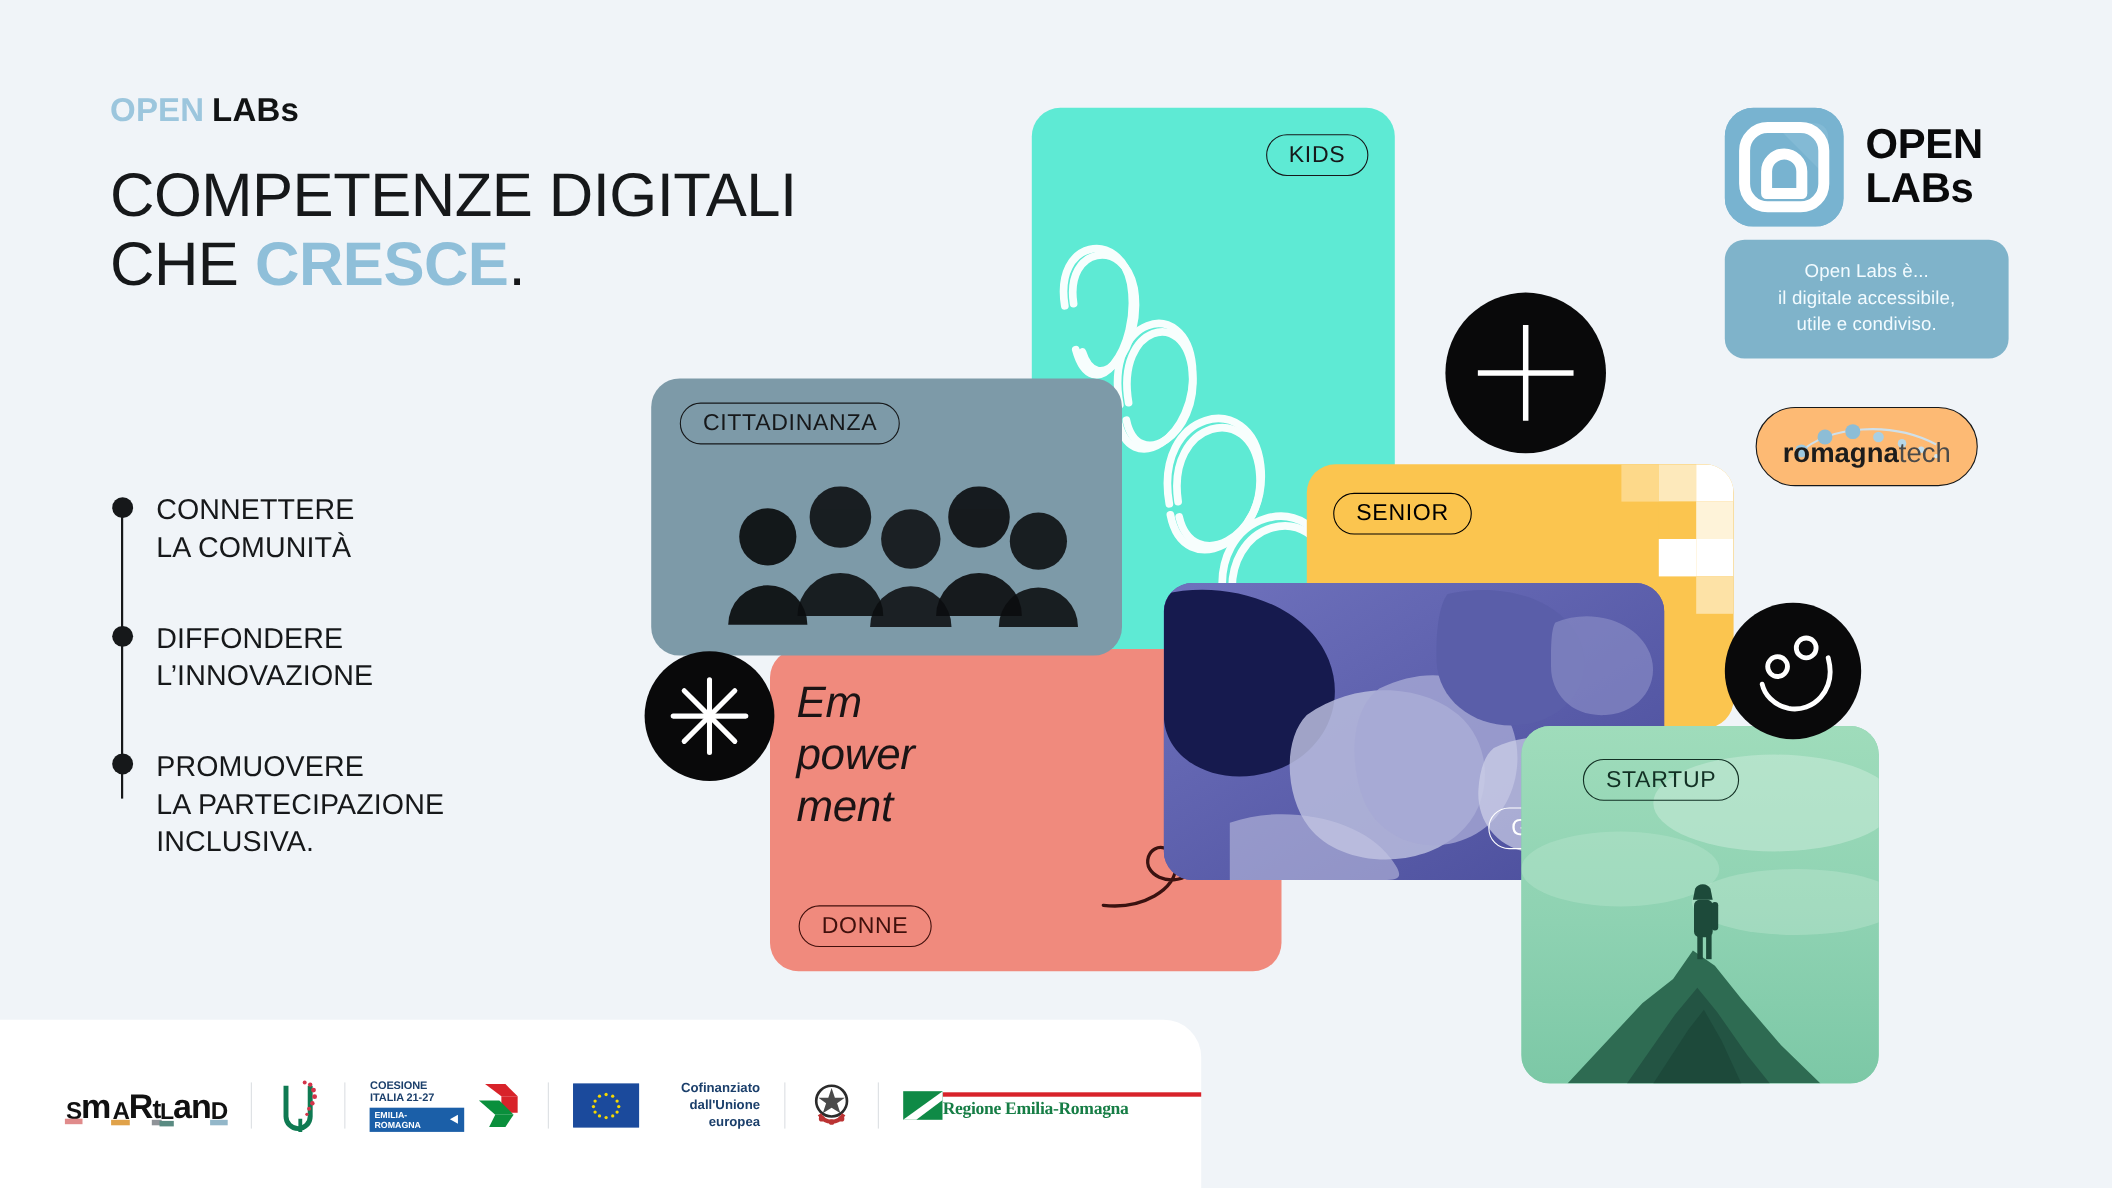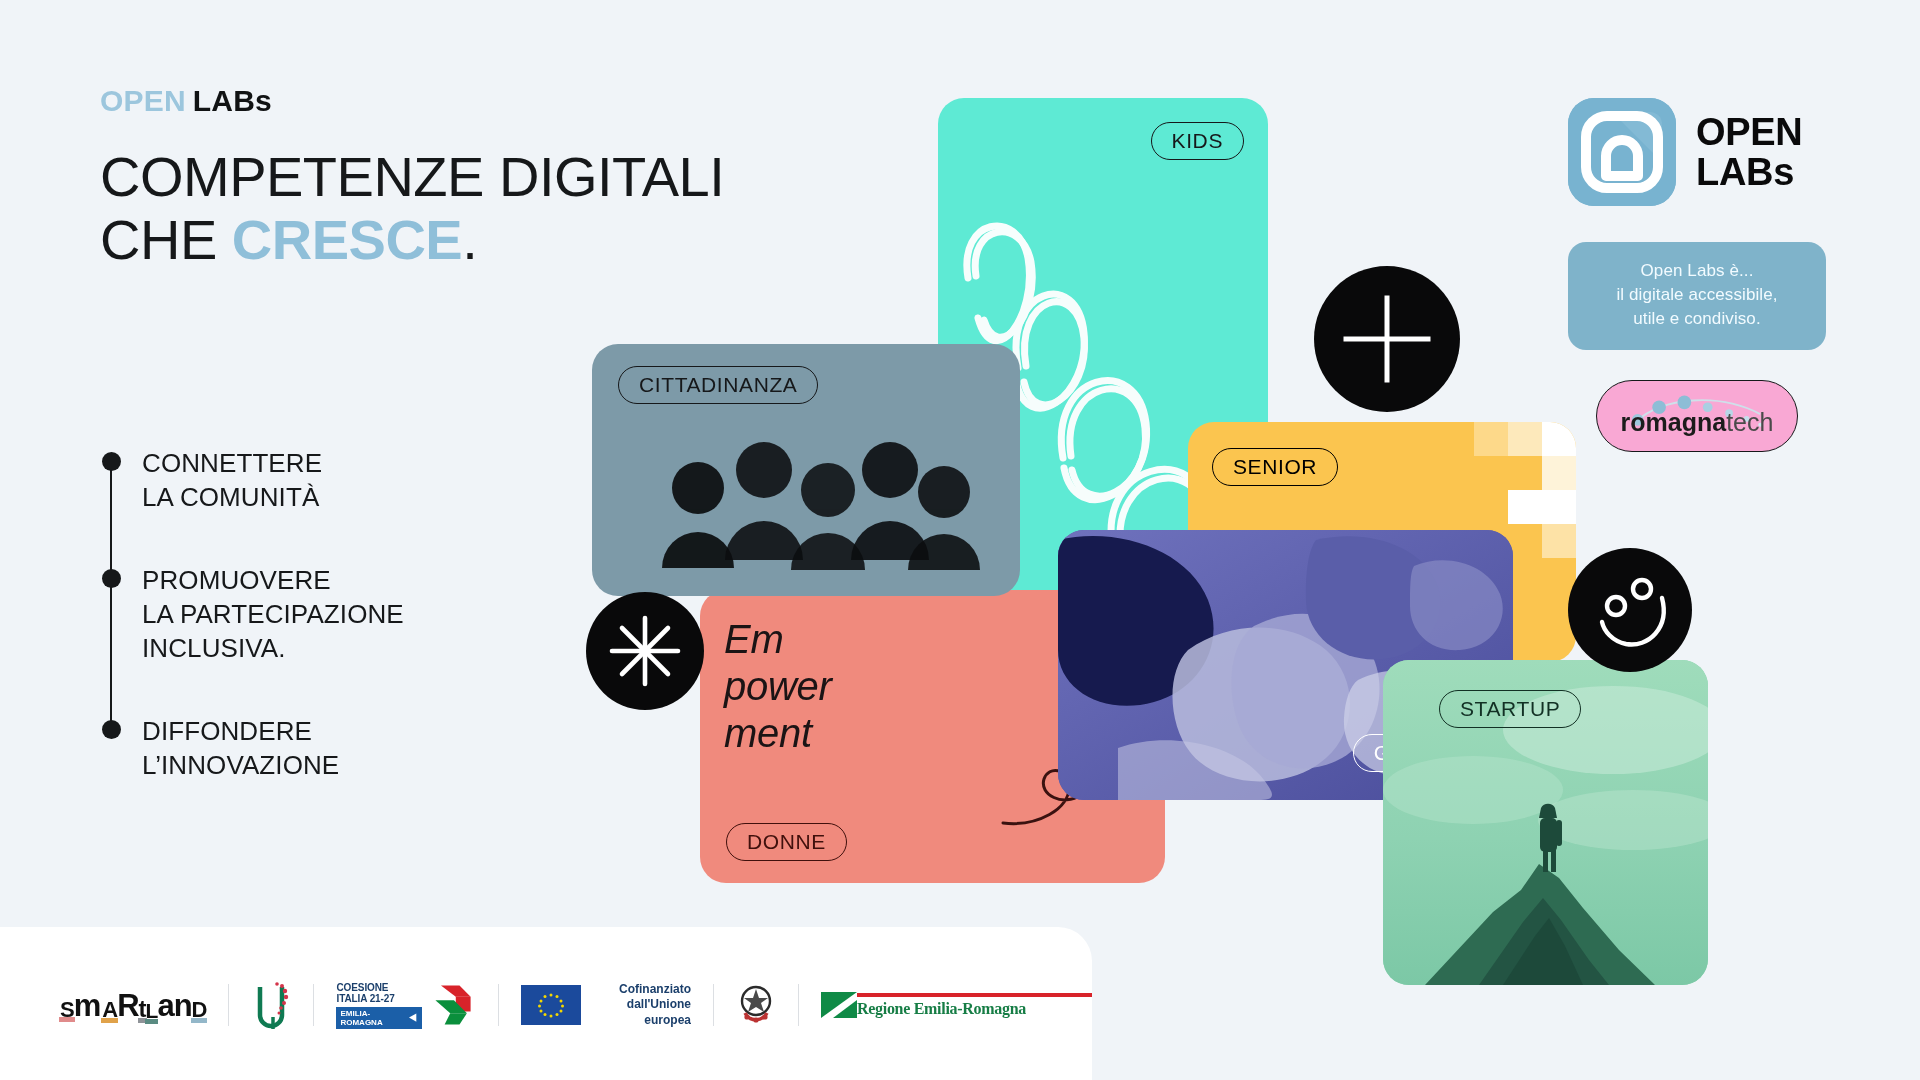--- a/index.html
+++ b/index.html
@@ -116,30 +116,30 @@
   .badge-star  { left:586px;  top:592px; width:118px; height:118px; }
   .badge-smile { left:1568px; top:548px; width:124px; height:124px; }
 
   
   .brand { position:absolute; left:1568px; top:98px; width:300px; }
   .brand-row { display:flex; align-items:center; gap:20px; }
   .brand-mark { width:108px; height:108px; border-radius:26px; background:#78b3d0; position:relative; flex:none; }
   .brand-text { font-size:38px; font-weight:700; line-height:1.06; color:#0a0a0b; white-space:pre-line; letter-spacing:-0.3px; }
 
   .tagline {
-    margin-top:36px; width:258px; border-radius:18px;
+    margin-top:12px; width:258px; border-radius:18px;
     background:#7fb3ca; color:#f2fbff;
     padding:17px 10px 19px; text-align:center;
     font-size:17px; line-height:1.42; white-space:pre-line; letter-spacing:0.1px;
   }
 
   .romagnatech {
-    margin-top:30px; margin-left:28px;
+    margin-top:44px; margin-left:28px;
     width:202px; height:72px; border-radius:999px;
-    border:1.6px solid #16181a; background:#f9a8d4;
+    border:1.6px solid #16181a; background:#fdba74;
     display:flex; align-items:flex-end; justify-content:center;
     position:relative; overflow:hidden;
   }
   .rt-word { font-size:25px; color:#1c1c1c; position:absolute; left:50%; transform:translateX(-50%); bottom:14px; white-space:nowrap; }
   .rt-word .b { font-weight:700; }
   .rt-word .t { font-weight:400; color:#4a4a4a; }
 
   
   .footer {
     position:absolute; left:0; top:927px; width:1092px; height:153px;
@@ -344,28 +344,28 @@
 
   <div class="bullets">
     <div class="bullet-line"></div>
     <div class="bullet">
       <span class="dot"></span>
       <span class="txt">CONNETTERE
 LA COMUNITÀ</span>
     </div>
     <div class="bullet">
       <span class="dot"></span>
+      <span class="txt">DIFFONDERE
+L’INNOVAZIONE</span>
+    </div>
+    <div class="bullet">
+      <span class="dot"></span>
       <span class="txt">PROMUOVERE
 LA PARTECIPAZIONE
 INCLUSIVA.</span>
-    </div>
-    <div class="bullet">
-      <span class="dot"></span>
-      <span class="txt">DIFFONDERE
-L’INNOVAZIONE</span>
     </div>
   </div>
 </div>
 
 <div class="brand">
   <div class="brand-row">
     <div class="brand-mark">
       <svg viewBox="0 0 108 108" style="width:100%;height:100%">
         <rect x="0" y="0" width="108" height="108" rx="26" fill="#78b3d0"></rect>
         <path d="M44 14 L 94 64 L 94 26 a12 12 0 0 0 -12 -12 Z" fill="#8cc0d8" opacity="0.55"></path>

